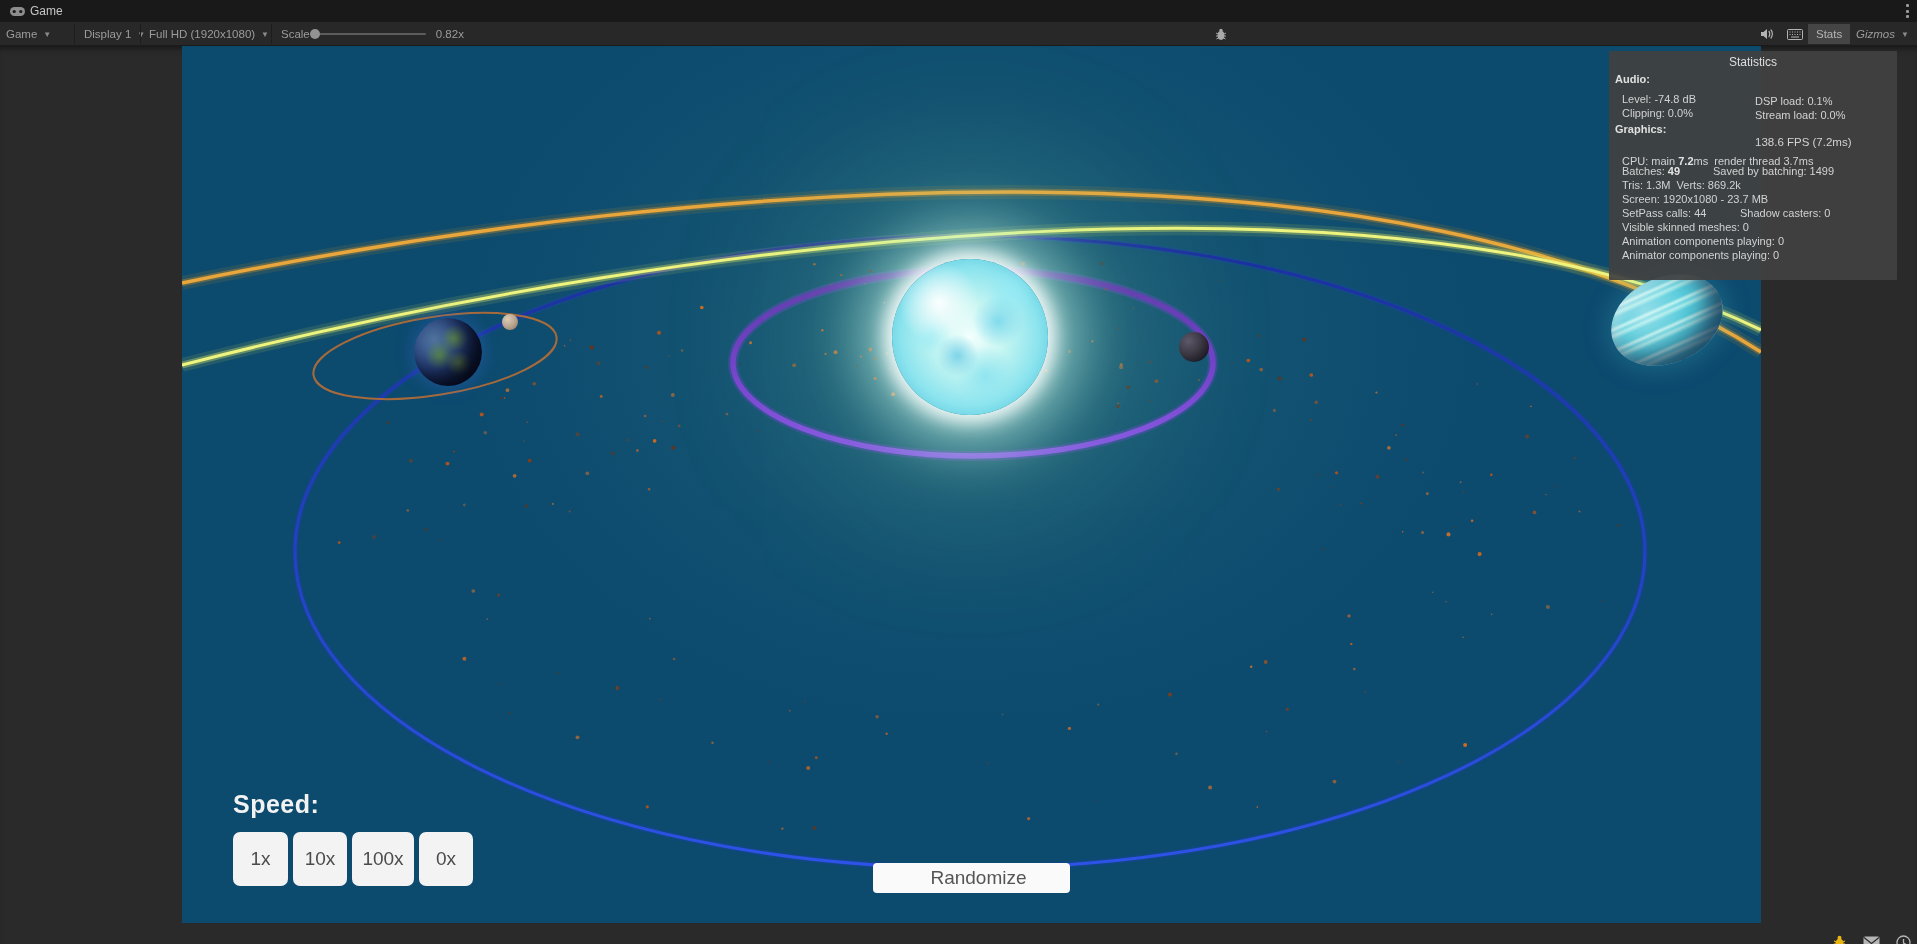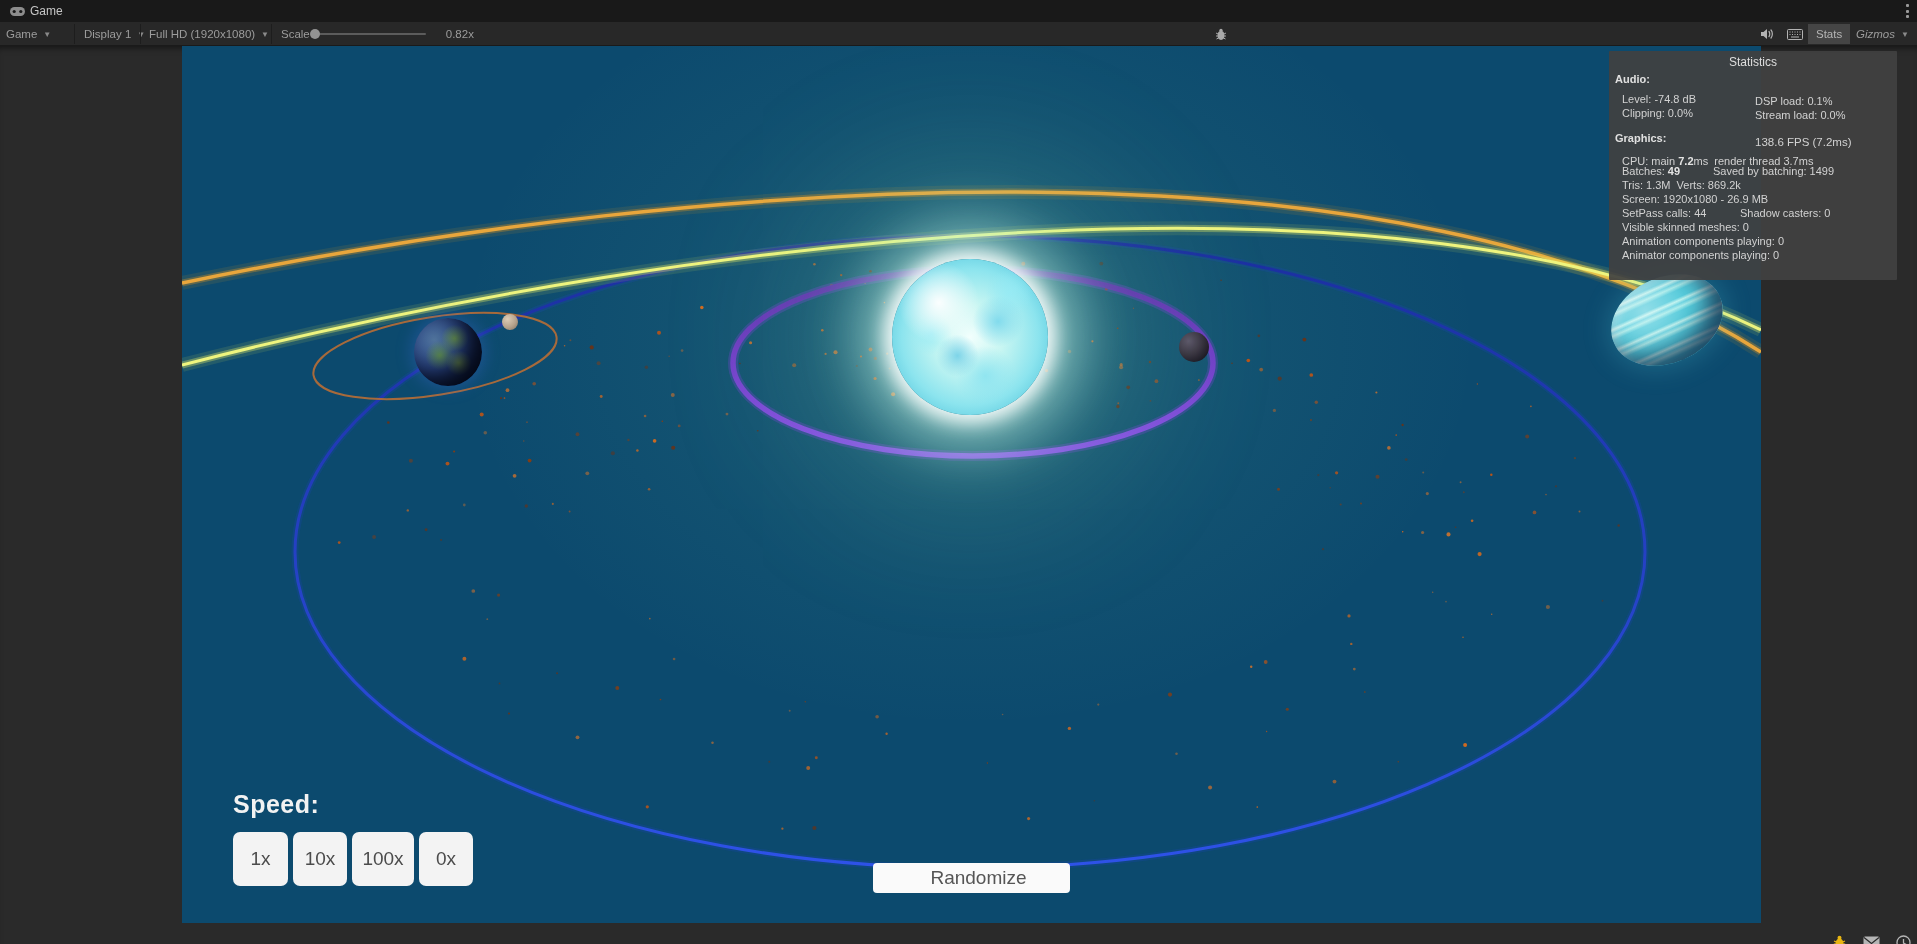--- a/index.html
+++ b/index.html
@@ -110,21 +110,21 @@
     <div class="tbitem" style="left:143px;">
       <span>Full HD (1920x1080)</span>
       <span class="arrow">▼</span>
     </div>
     <div class="sep" style="left:271px;"></div>
     <div class="tbitem" style="left:275px;">
       <span>Scale</span>
       <span class="slider-track">
           <span class="slider-knob"></span>
         </span>
-      <span style="margin-left:16px;">0.82x</span>
+      <span style="margin-left:6px;">0.82x</span>
     </div>
     <div class="tbitem disabled" style="left:1096px;margin-top:24px;">
       <span>Play Focused</span>
       <span class="arrow" style="color:#6b6b6b;">▼</span>
     </div>
     <div class="ticon" style="position:absolute;left:1210px;">
       <svg width="12" height="13" viewBox="0 0 12 13">
           <ellipse cx="6" cy="7.5" rx="3.4" ry="4.4" fill="#a9a9a9"></ellipse>
           <circle cx="6" cy="2.4" r="1.7" fill="#a9a9a9"></circle>
           <path d="M1 5l2 1M1 8h2.2M1.5 11l2-1M11 5l-2 1M11 8H8.8M10.5 11l-2-1" stroke="#a9a9a9" stroke-width="1"></path>
@@ -422,27 +422,27 @@
     <button class="randomize-btn">Randomize</button>
   </div>
 
   <div class="statspanel">
     <div class="sp sp-title">Statistics</div>
     <div class="sp sp-head" style="left:6px;top:22px;">Audio:</div>
     <div class="sp" style="left:13px;top:42px;">Level: -74.8 dB</div>
     <div class="sp" style="left:146px;top:44px;">DSP load: 0.1%</div>
     <div class="sp" style="left:13px;top:56px;">Clipping: 0.0%</div>
     <div class="sp" style="left:146px;top:58px;">Stream load: 0.0%</div>
-    <div class="sp sp-head" style="left:6px;top:81px;">Graphics:</div>
+    <div class="sp sp-head" style="left:6px;top:72px;">Graphics:</div>
     <div class="sp" style="left:146px;top:85px;font-size:11.5px;">138.6 FPS (7.2ms)</div>
     <div class="sp" style="left:13px;top:104px;"><span>CPU: main </span><b>7.2</b><span>ms  render thread 3.7ms</span></div>
     <div class="sp" style="left:13px;top:114px;"><span>Batches: </span><b>49</b></div>
     <div class="sp" style="left:104px;top:114px;">Saved by batching: 1499</div>
     <div class="sp" style="left:13px;top:128px;">Tris: 1.3M  Verts: 869.2k</div>
-    <div class="sp" style="left:13px;top:142px;">Screen: 1920x1080 - 26.9 MB</div>
+    <div class="sp" style="left:13px;top:142px;">Screen: 1920x1080 - 23.7 MB</div>
     <div class="sp" style="left:13px;top:156px;">SetPass calls: 44</div>
     <div class="sp" style="left:131px;top:156px;">Shadow casters: 0</div>
     <div class="sp" style="left:13px;top:170px;">Visible skinned meshes: 0</div>
     <div class="sp" style="left:13px;top:184px;">Animation components playing: 0</div>
     <div class="sp" style="left:13px;top:198px;">Animator components playing: 0</div>
   </div>
 
 </div>
 
 </body></html>

